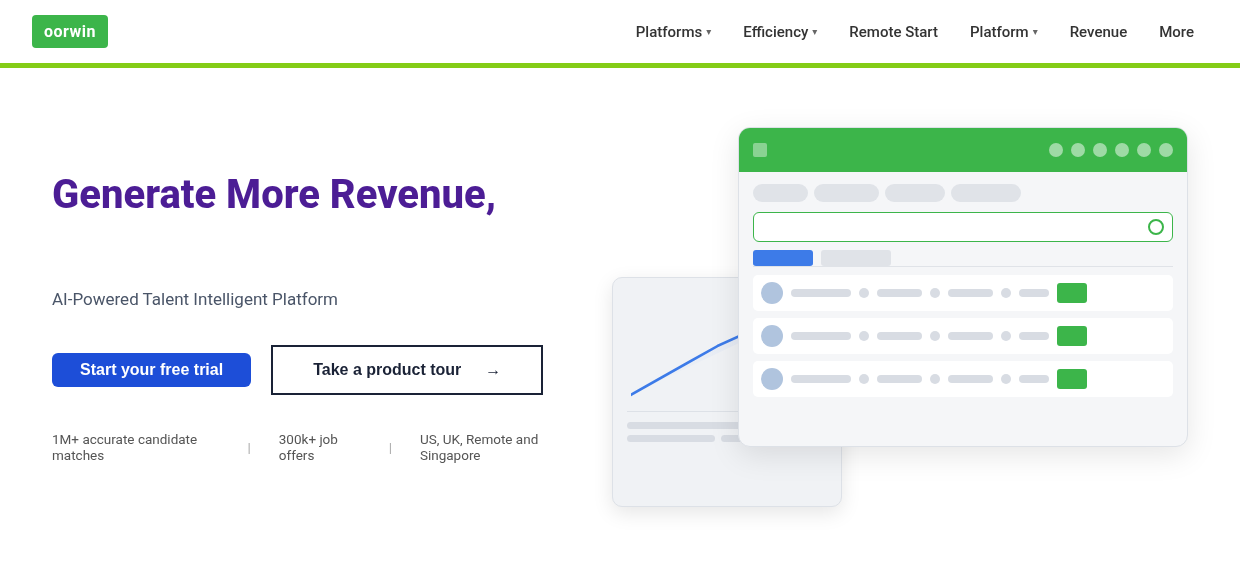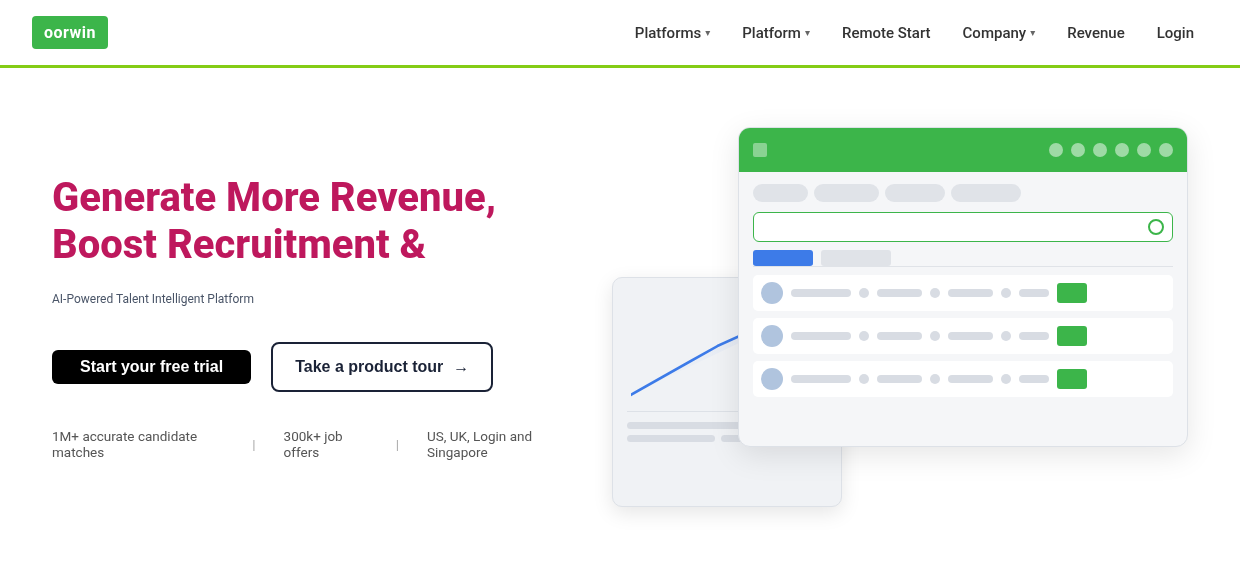--- a/index.html
+++ b/index.html
@@ -4,21 +4,21 @@
   <style>
     * { margin: 0; padding: 0; box-sizing: border-box; }
     body { font-family: -apple-system, BlinkMacSystemFont, 'Segoe UI', Roboto, sans-serif; background: #fff; overflow-x: hidden; }
 
     
     nav {
       display: flex;
       align-items: center;
       height: 68px;
       padding: 0 32px;
-      border-bottom: 3px solid #84cc16;
+      border-bottom: 5px solid #84cc16;
       position: relative;
       z-index: 10;
     }
     .logo {
       background: #3cb54a;
       color: #fff;
       font-weight: 700;
       font-size: 16px;
       padding: 7px 12px;
       border-radius: 4px;
@@ -61,59 +61,59 @@
       padding: 40px 52px 40px 52px;
       position: relative;
     }
     .hero-left {
       flex: 0 0 560px;
       padding-right: 40px;
     }
     .hero-heading {
       font-size: 40px;
       font-weight: 800;
-      color: #be185d;
+      color: #4c1d95;
       line-height: 1.18;
       margin-bottom: 24px;
     }
     .hero-sub {
-      font-size: 12px;
+      font-size: 17px;
       color: #4a5568;
       margin-bottom: 36px;
       font-weight: 400;
     }
     .hero-buttons {
       display: flex;
       align-items: center;
       gap: 20px;
       margin-bottom: 36px;
     }
     .btn-primary {
-      background: #000000;
+      background: #1d4ed8;
       color: #fff;
       border: none;
       border-radius: 6px;
       padding: 8px 28px;
       font-size: 16px;
       font-weight: 700;
       cursor: pointer;
       white-space: nowrap;
     }
     .btn-outline {
       background: #fff;
       color: #1a2236;
       border: 2px solid #1a2236;
-      border-radius: 8px;
-      padding: 14px 22px;
+      border-radius: 0;
+      padding: 14px 40px;
       font-size: 16px;
       font-weight: 700;
       cursor: pointer;
       display: flex;
       align-items: center;
-      gap: 10px;
+      gap: 24px;
       white-space: nowrap;
     }
     .hero-stats {
       font-size: 13.5px;
       color: #555;
       display: flex;
       align-items: center;
       gap: 16px;
     }
     .stat-sep {
@@ -299,59 +299,59 @@
 <body>
 
 <nav>
   <div class="logo">oorwin</div>
   <div class="nav-links">
     <div class="nav-item">
       <span>Platforms</span>
       <span class="chevron">▾</span>
     </div>
     <div class="nav-item">
+      <span>Efficiency</span>
+      <span class="chevron">▾</span>
+    </div>
+    <div class="nav-item">
+      <span>Remote Start</span>
+    </div>
+    <div class="nav-item">
       <span>Platform</span>
       <span class="chevron">▾</span>
     </div>
     <div class="nav-item">
-      <span>Remote Start</span>
-    </div>
-    <div class="nav-item">
-      <span>Company</span>
-      <span class="chevron">▾</span>
-    </div>
-    <div class="nav-item">
       <span>Revenue</span>
     </div>
     <div class="nav-login nav-item">
-      <span>Login</span>
+      <span>More</span>
     </div>
   </div>
 </nav>
 
 <section class="hero">
   <div class="hero-left">
     <h1 class="hero-heading">
       <span>Generate More Revenue,</span><br>
-      <span>Boost Recruitment &amp;</span><br>
+      <br>
     </h1>
     <p class="hero-sub">AI-Powered Talent Intelligent Platform</p>
     <div class="hero-buttons">
       <button class="btn-primary">Start your free trial</button>
       <button class="btn-outline">
         <span>Take a product tour</span>
         <span>→</span>
       </button>
     </div>
     <div class="hero-stats">
       <span>1M+ accurate candidate matches</span>
       <span class="stat-sep">|</span>
       <span>300k+ job offers</span>
       <span class="stat-sep">|</span>
-      <span>US, UK, Login and Singapore</span>
+      <span>US, UK, Remote and Singapore</span>
     </div>
   </div>
 
   <div class="hero-right">
 
     <div class="dash-secondary">
       <div class="chart-area">
         <svg class="chart-svg" viewBox="0 0 200 110" preserveAspectRatio="none">
           <polyline points="0,95 30,80 60,65 90,50 120,38 150,25 180,15 200,10" fill="none" stroke="#3d7be8" stroke-width="2.5" stroke-linejoin="round" stroke-linecap="round"></polyline>
           <polyline points="0,95 30,80 60,65 90,50 120,38 150,25 180,15 200,10" fill="url(#chartGrad)" stroke="none" opacity="0.18"></polyline>

